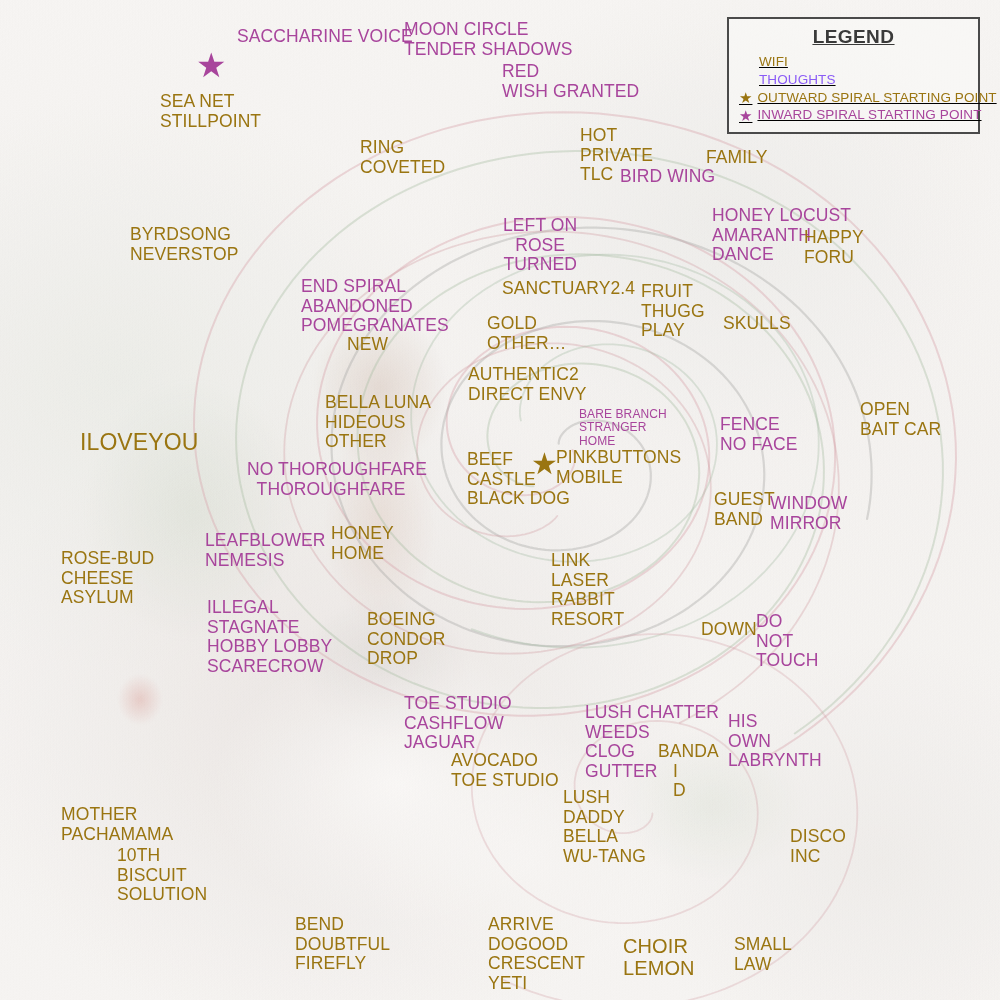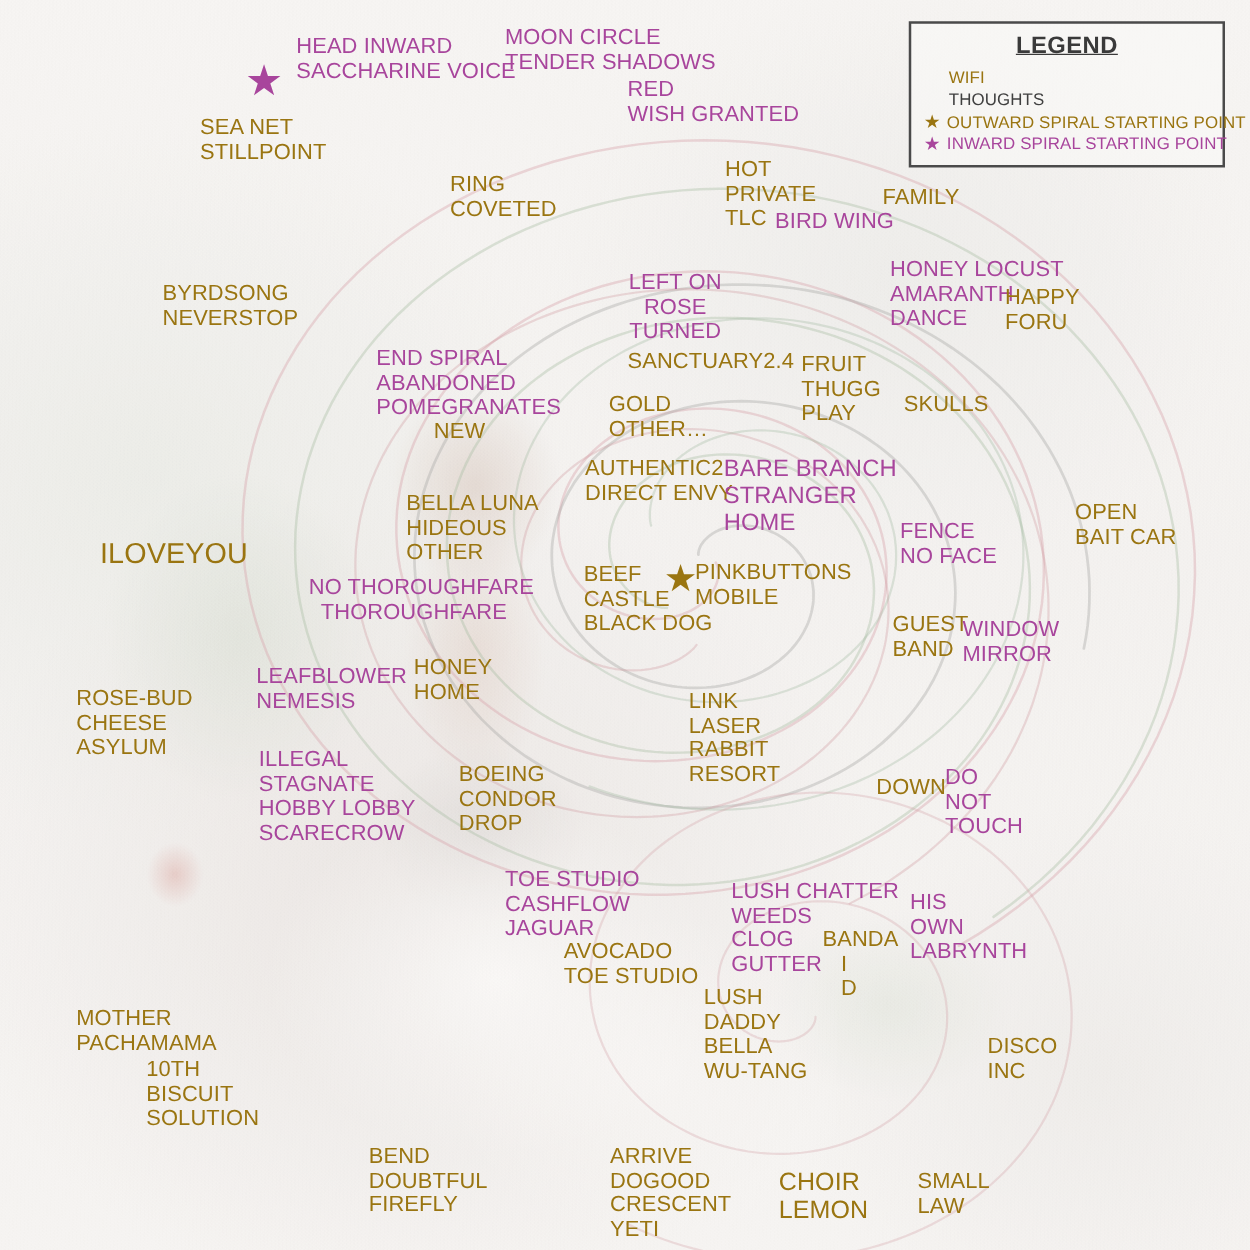--- a/index.html
+++ b/index.html
@@ -78,20 +78,21 @@
   .star{position:absolute;line-height:1;}
   .star.gold{color:#9a7511;}
   .star.purple{color:#a8459c;}
   
   #legend{
     position:absolute;left:727px;top:17px;width:253px;
     border:2px solid #4a4a4a;
     background:rgba(250,249,247,.55);
     padding:6px 10px 8px 10px;
     box-sizing:border-box;
+    text-decoration:underline;
   }
   #legend-title{
     text-align:center;font-size:19px;font-weight:600;color:#3a3a3a;
     text-decoration:underline;margin:1px 0 5px 0;letter-spacing:.4px;
   }
   .legend-row{
     display:flex;align-items:center;gap:5px;font-size:13.5px;
     line-height:1.32;white-space:nowrap;
   }
   .legend-row .lg-star{font-size:15px;line-height:1;width:15px;display:inline-block;}
@@ -121,21 +122,20 @@
       <path d="M 652.4 813.5 L 652.4 814.4 L 652.3 815.3 L 652.1 816.2 L 651.9 817.1 L 651.6 818.0 L 651.2 818.8 L 650.8 819.7 L 650.3 820.5 L 649.8 821.4 L 649.2 822.2 L 648.5 823.0 L 647.8 823.8 L 647.1 824.5 L 646.3 825.3 L 645.4 826.0 L 644.5 826.7 L 643.6 827.4 L 642.6 828.0 L 641.5 828.6 L 640.4 829.2 L 639.3 829.8 L 638.1 830.3 L 636.9 830.8 L 635.7 831.2 L 634.4 831.6 L 633.1 831.9 L 631.7 832.3 L 630.3 832.5 L 628.9 832.8 L 627.5 832.9 L 626.0 833.1 L 624.5 833.1 L 623.0 833.2 L 621.5 833.1 L 619.9 833.1 L 618.4 832.9 L 616.8 832.8 L 615.2 832.5 L 613.6 832.2 L 612.1 831.9 L 610.5 831.5 L 608.9 831.0 L 607.3 830.5 L 605.7 830.0 L 604.2 829.3 L 602.6 828.6 L 601.1 827.9 L 599.6 827.1 L 598.1 826.2 L 596.6 825.3 L 595.1 824.4 L 593.7 823.3 L 592.3 822.3 L 591.0 821.1 L 589.6 819.9 L 588.4 818.7 L 587.1 817.4 L 585.9 816.1 L 584.8 814.7 L 583.7 813.2 L 582.6 811.8 L 581.6 810.2 L 580.7 808.7 L 579.8 807.0 L 579.0 805.4 L 578.2 803.7 L 577.5 802.0 L 576.9 800.2 L 576.4 798.4 L 575.9 796.6 L 575.5 794.7 L 575.1 792.8 L 574.9 790.9 L 574.7 789.0 L 574.6 787.0 L 574.6 785.0 L 574.6 783.1 L 574.7 781.1 L 575.0 779.0 L 575.3 777.0 L 575.7 775.0 L 576.1 773.0 L 576.7 771.0 L 577.3 768.9 L 578.1 766.9 L 578.9 764.9 L 579.8 762.9 L 580.8 760.9 L 581.9 759.0 L 583.1 757.0 L 584.3 755.1 L 585.7 753.2 L 587.1 751.3 L 588.6 749.5 L 590.2 747.7 L 591.9 745.9 L 593.7 744.2 L 595.5 742.5 L 597.5 740.9 L 599.5 739.3 L 601.5 737.7 L 603.7 736.2 L 605.9 734.8 L 608.2 733.4 L 610.6 732.1 L 613.0 730.9 L 615.5 729.7 L 618.1 728.5 L 620.7 727.5 L 623.4 726.5 L 626.1 725.6 L 628.9 724.8 L 631.7 724.0 L 634.6 723.3 L 637.5 722.8 L 640.5 722.2 L 643.5 721.8 L 646.5 721.5 L 649.6 721.2 L 652.7 721.1 L 655.8 721.0 L 658.9 721.0 L 662.0 721.1 L 665.2 721.3 L 668.3 721.6 L 671.5 722.0 L 674.7 722.5 L 677.8 723.1 L 681.0 723.8 L 684.1 724.6 L 687.3 725.4 L 690.4 726.4 L 693.5 727.5 L 696.5 728.6 L 699.5 729.9 L 702.5 731.2 L 705.5 732.7 L 708.4 734.2 L 711.2 735.8 L 714.1 737.6 L 716.8 739.4 L 719.5 741.3 L 722.1 743.3 L 724.7 745.3 L 727.2 747.5 L 729.6 749.7 L 732.0 752.0 L 734.2 754.4 L 736.4 756.9 L 738.5 759.5 L 740.5 762.1 L 742.4 764.8 L 744.2 767.5 L 745.9 770.3 L 747.5 773.2 L 749.0 776.2 L 750.4 779.2 L 751.7 782.2 L 752.8 785.3 L 753.9 788.5 L 754.8 791.7 L 755.6 794.9 L 756.3 798.1 L 756.8 801.4 L 757.2 804.8 L 757.5 808.1 L 757.7 811.5 L 757.7 814.9 L 757.6 818.3 L 757.4 821.7 L 757.0 825.1 L 756.5 828.6 L 755.9 832.0 L 755.1 835.4 L 754.2 838.8 L 753.1 842.2 L 752.0 845.6 L 750.6 848.9 L 749.2 852.3 L 747.6 855.6 L 745.8 858.8 L 744.0 862.1 L 742.0 865.3 L 739.8 868.4 L 737.6 871.5 L 735.2 874.5 L 732.7 877.5 L 730.0 880.4 L 727.3 883.2 L 724.4 886.0 L 721.4 888.7 L 718.3 891.4 L 715.0 893.9 L 711.7 896.4 L 708.2 898.7 L 704.7 901.0 L 701.0 903.2 L 697.3 905.3 L 693.4 907.3 L 689.5 909.2 L 685.4 910.9 L 681.3 912.6 L 677.1 914.1 L 672.9 915.6 L 668.6 916.9 L 664.2 918.1 L 659.7 919.2 L 655.2 920.1 L 650.6 920.9 L 646.0 921.6 L 641.4 922.2 L 636.7 922.6 L 632.0 922.9 L 627.2 923.1 L 622.4 923.1 L 617.7 923.0 L 612.9 922.7 L 608.1 922.4 L 603.3 921.8 L 598.5 921.2 L 593.7 920.3 L 588.9 919.4 L 584.2 918.3 L 579.5 917.1 L 574.8 915.7 L 570.2 914.2 L 565.6 912.6 L 561.0 910.8 L 556.5 908.9 L 552.1 906.8 L 547.8 904.6 L 543.5 902.3 L 539.3 899.9 L 535.1 897.3 L 531.1 894.6 L 527.1 891.8 L 523.3 888.9 L 519.6 885.8 L 515.9 882.6 L 512.4 879.3 L 509.0 875.9 L 505.7 872.4 L 502.6 868.8 L 499.5 865.1 L 496.7 861.3 L 493.9 857.4 L 491.3 853.4 L 488.9 849.3 L 486.6 845.2 L 484.4 840.9 L 482.4 836.6 L 480.6 832.2 L 478.9 827.8 L 477.4 823.3 L 476.1 818.7 L 475.0 814.1 L 474.0 809.5 L 473.2 804.8 L 472.6 800.1 L 472.1 795.3 L 471.9 790.6 L 471.8 785.8 L 471.9 780.9 L 472.2 776.1 L 472.7 771.3 L 473.4 766.5 L 474.3 761.7 L 475.3 756.9 L 476.6 752.1 L 478.0 747.3 L 479.6 742.6 L 481.4 737.9 L 483.4 733.3 L 485.6 728.7 L 488.0 724.1 L 490.5 719.6 L 493.2 715.2 L 496.2 710.8 L 499.2 706.5 L 502.5 702.3 L 505.9 698.1 L 509.5 694.1 L 513.3 690.1 L 517.2 686.3 L 521.2 682.5 L 525.5 678.9 L 529.9 675.4 L 534.4 672.0 L 539.1 668.7 L 543.9 665.5 L 548.8 662.5 L 553.9 659.6 L 559.1 656.8 L 564.4 654.2 L 569.8 651.7 L 575.3 649.4 L 581.0 647.2 L 586.7 645.2 L 592.5 643.3 L 598.4 641.6 L 604.4 640.1 L 610.5 638.8 L 616.6 637.6 L 622.8 636.5 L 629.0 635.7 L 635.3 635.0 L 641.6 634.6 L 648.0 634.2 L 654.3 634.1 L 660.7 634.2 L 667.1 634.4 L 673.6 634.8 L 680.0 635.4 L 686.4 636.2 L 692.7 637.2 L 699.1 638.4 L 705.4 639.7 L 711.7 641.2 L 717.9 642.9 L 724.1 644.8 L 730.2 646.9 L 736.3 649.1 L 742.3 651.6 L 748.2 654.2 L 754.0 656.9 L 759.7 659.9 L 765.3 663.0 L 770.8 666.3 L 776.2 669.7 L 781.5 673.3 L 786.6 677.1 L 791.6 681.0 L 796.5 685.1 L 801.2 689.3 L 805.8 693.7 L 810.2 698.2 L 814.4 702.8 L 818.5 707.6 L 822.4 712.4 L 826.1 717.4 L 829.6 722.6 L 832.9 727.8 L 836.0 733.1 L 839.0 738.6 L 841.7 744.1 L 844.2 749.7 L 846.5 755.4 L 848.6 761.2 L 850.5 767.0 L 852.2 772.9 L 853.6 778.9 L 854.8 784.9 L 855.8 791.0 L 856.5 797.1 L 857.0 803.2 L 857.3 809.4 L 857.3 815.6 L 857.1 821.8 L 856.7 828.0 L 856.0 834.2 L 855.0 840.4 L 853.9 846.5 L 852.5 852.7 L 850.8 858.8 L 848.9 864.9 L 846.8 870.9 L 844.5 876.9 L 841.9 882.8 L 839.0 888.7 L 836.0 894.5 L 832.7 900.2 L 829.2 905.9 L 825.4 911.4 L 821.5 916.9 L 817.3 922.2 L 812.9 927.4 L 808.3 932.6 L 803.5 937.6 L 798.5 942.4 L 793.3 947.2 L 787.9 951.8 L 782.4 956.2 L 776.6 960.5 L 770.7 964.6 L 764.6 968.6 L 758.3 972.4 L 751.9 976.1 L 745.3 979.5 L 738.6 982.8 L 731.8 985.9 L 724.8 988.8 L 717.7 991.5 L 710.5 994.0 L 703.2 996.3 L 695.7 998.4 L 688.2 1000.3 L 680.6 1002.0 L 672.9 1003.5 L 665.2 1004.7 L 657.4 1005.8 L 649.5 1006.6 L 641.6 1007.2 L 633.6 1007.6 L 625.7 1007.7 L 617.7 1007.6 L 609.7 1007.3 L 601.7 1006.8 L 593.7 1006.0 L 585.7 1005.0 L 577.8 1003.8 L 569.9 1002.3 L 562.0 1000.6 L 554.2 998.7 L 546.5 996.6 L 538.8 994.2 L 531.2 991.6 L 523.7 988.8 L 516.3 985.8 L 509.0 982.6 L 501.8 979.1" fill="none" stroke="#d6a3ab" stroke-width="1.8" stroke-opacity="0.33" stroke-linecap="round"></path>
     </svg>
 
   <div id="markers-layer">
       <div class="star purple" style="left: 196px; top: 48px; font-size: 34px;">★</div>
       <div class="star gold" style="left: 531px; top: 449px; font-size: 30px;">★</div>
     </div>
 
   <div id="words-layer">
       <div class="wordgroup c-thought" style="left: 237px; top: 27px; font-size: 17.5px;">
-        <span class="ln">HEAD INWARD</span>
         <span class="ln">SACCHARINE VOICE</span>
       </div>
       <div class="wordgroup c-thought" style="left: 404px; top: 20px; font-size: 17.5px;">
         <span class="ln">MOON CIRCLE</span>
         <span class="ln">TENDER SHADOWS</span>
       </div>
       <div class="wordgroup c-wifi" style="left: 160px; top: 92px; font-size: 17.5px;">
         <span class="ln">SEA NET</span>
         <span class="ln">STILLPOINT</span>
       </div>
@@ -196,21 +196,21 @@
         <span class="ln">THUGG</span>
         <span class="ln">PLAY</span>
       </div>
       <div class="wordgroup c-wifi" style="left: 723px; top: 314px; font-size: 17.5px;">
         <span class="ln">SKULLS</span>
       </div>
       <div class="wordgroup c-wifi" style="left: 468px; top: 365px; font-size: 17.5px;">
         <span class="ln">AUTHENTIC2</span>
         <span class="ln">DIRECT ENVY</span>
       </div>
-      <div class="wordgroup c-thought" style="left: 579px; top: 365px; font-size: 19px;">
+      <div class="wordgroup c-thought" style="left: 579px; top: 408px; font-size: 12px;">
         <span class="ln">BARE BRANCH</span>
         <span class="ln">STRANGER</span>
         <span class="ln">HOME</span>
       </div>
       <div class="wordgroup c-thought" style="left: 720px; top: 415px; font-size: 17.5px;">
         <span class="ln">FENCE</span>
         <span class="ln">NO FACE</span>
       </div>
       <div class="wordgroup c-wifi" style="left: 860px; top: 400px; font-size: 17.5px;">
         <span class="ln">OPEN</span>
@@ -352,21 +352,21 @@
 
   <div id="legend">
     <div id="legend-title">LEGEND</div>
     <div id="legend-rows">
         <div class="legend-row">
           <span class="lg-swatch"></span>
           <span class="lg-txt" style="color: rgb(154, 117, 17);">WIFI</span>
         </div>
         <div class="legend-row">
           <span class="lg-swatch"></span>
-          <span class="lg-txt" style="color: #404040;">THOUGHTS</span>
+          <span class="lg-txt" style="color: #8b5cf6;">THOUGHTS</span>
         </div>
         <div class="legend-row">
           <span class="lg-star" style="color: rgb(154, 117, 17);">★</span>
           <span class="lg-txt" style="color: rgb(154, 117, 17);">OUTWARD SPIRAL STARTING POINT</span>
         </div>
         <div class="legend-row">
           <span class="lg-star" style="color: rgb(168, 69, 156);">★</span>
           <span class="lg-txt" style="color: rgb(168, 69, 156);">INWARD SPIRAL STARTING POINT</span>
         </div>
       </div>

